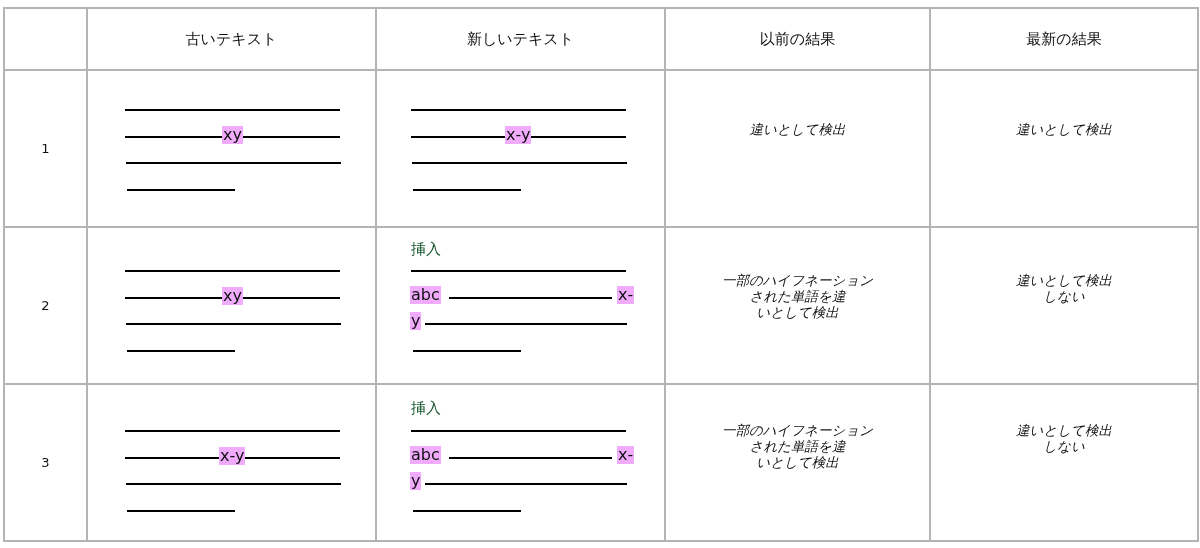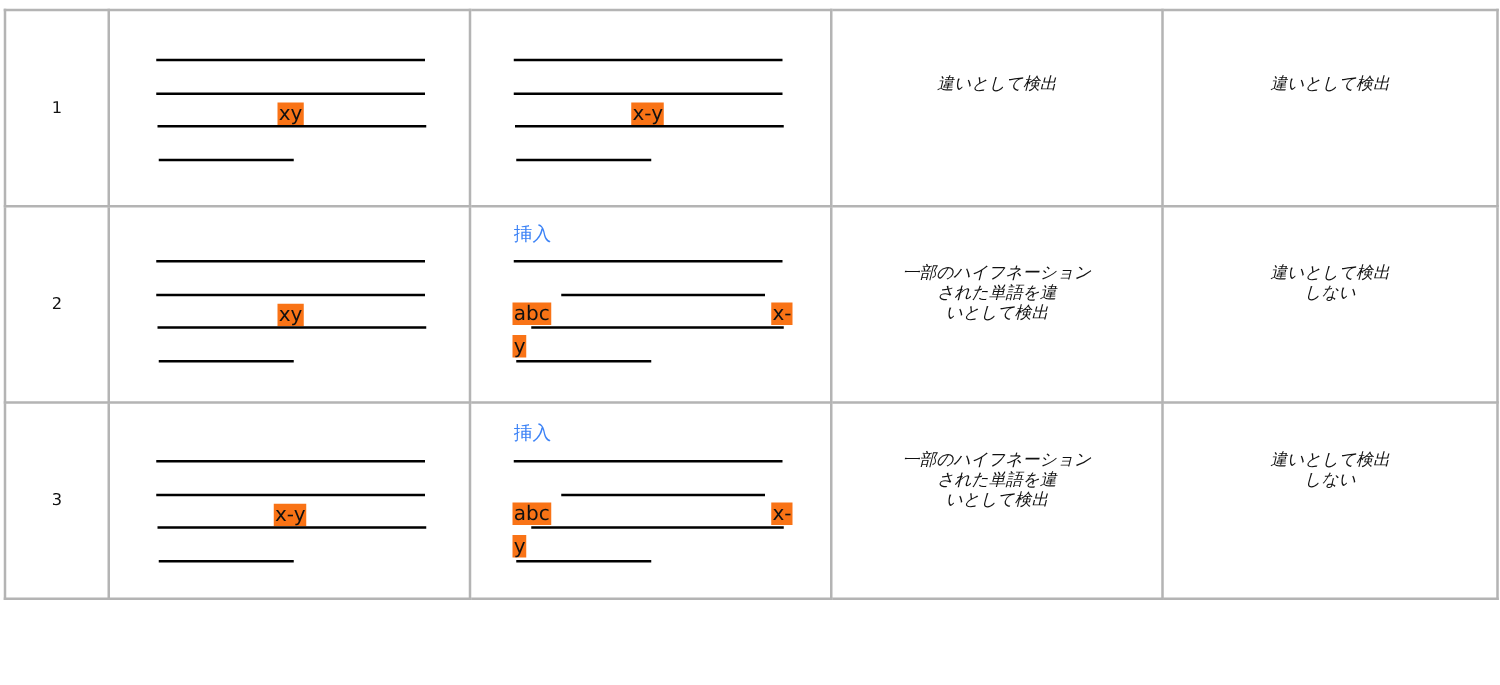--- a/index.html
+++ b/index.html
@@ -8,35 +8,42 @@
     table.cmp { position: absolute; left: 3px; top: 7px; border-collapse: collapse; table-layout: fixed; }
     table.cmp td, table.cmp th { border: 2px solid #b4b4b4; padding: 0; vertical-align: top; position: relative; }
     th { font-weight: normal; font-size: 15px; height: 60px; text-align: center; vertical-align: middle !important; }
     td.num { font-size: 13px; text-align: center; vertical-align: middle !important; }
     tr.body-row td { height: 155px; }
     td.res { text-align: center; font-size: 13.5px; line-height: 16px; font-style: italic; }
     td.res .txt { padding-top: 50px; }
     tr.r2 td.res .txt, tr.r3 td.res .txt { padding-top: 44px; }
     tr.r3 td.res .txt { padding-top: 37px; }
     .line { position: absolute; height: 2px; background: #000; }
-    .word { position: absolute; font-size: 16px; line-height: 18px; background: #f97316; padding: 0 1px; margin-top: 18px; }
-    .insert-label { position: absolute; font-size: 15px; color: #3b82f6; text-align: right; }
+    .word { position: absolute; font-size: 16px; line-height: 18px; background: #f0abfc; padding: 0 1px; }
+    .insert-label { position: absolute; font-size: 15px; color: #14532d; text-align: right; }
   </style>
 </head>
 <body>
 
 <table class="cmp">
   <colgroup>
     <col style="width:83px">
       <col style="width:289px">
       <col style="width:289px">
       <col style="width:265px">
       <col style="width:268px">
   </colgroup>
   <tbody>
+      <tr>
+    <th></th>
+    <th>古いテキスト</th>
+    <th>新しいテキスト</th>
+    <th>以前の結果</th>
+    <th>最新の結果</th>
+  </tr>
 
   <tr class="body-row r1">
     <td class="num">1</td>
     <td>
       <div class="line" style="left:37px;top:38px;width:215px"></div>
       <div class="line" style="left:37px;top:65px;width:215px"></div>
       <span class="word" style="left:134px;top:55px">xy</span>
       <div class="line" style="left:38px;top:91px;width:215px"></div>
       <div class="line" style="left:39px;top:118px;width:108px"></div>
     </td>

